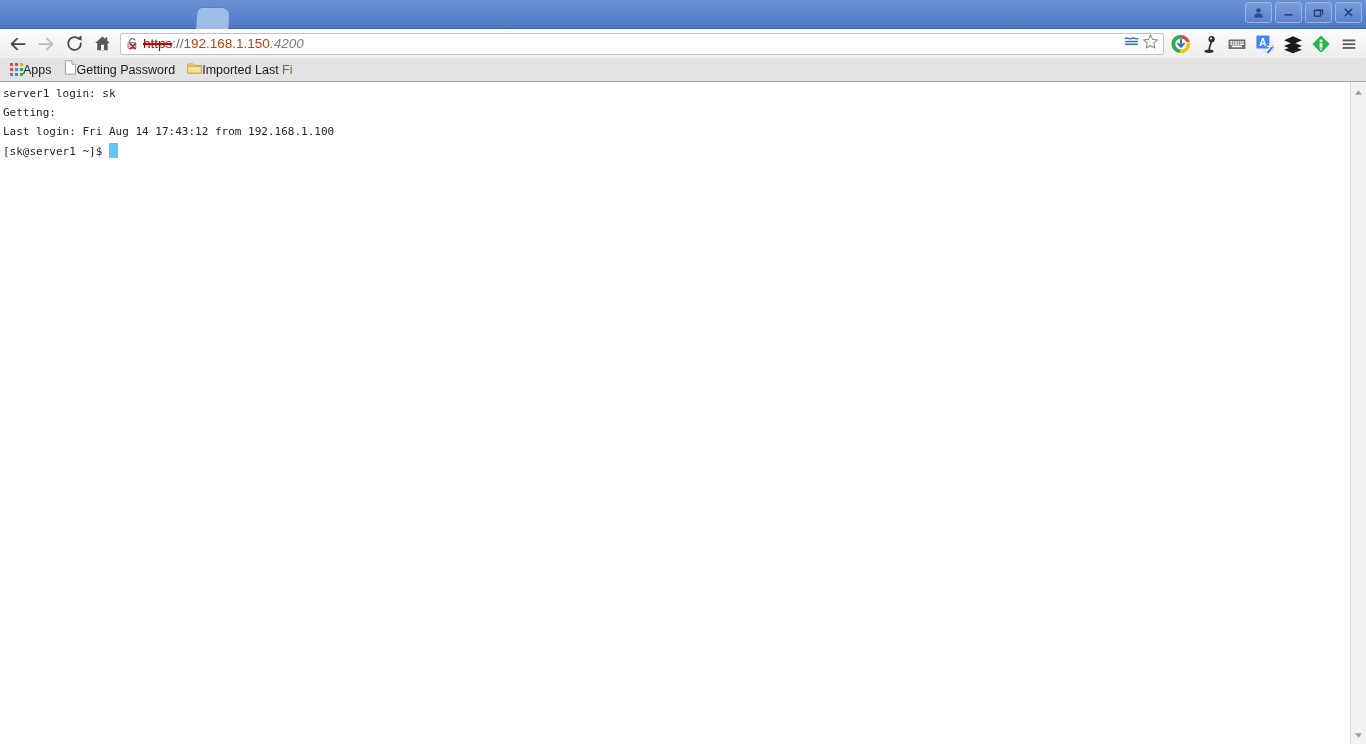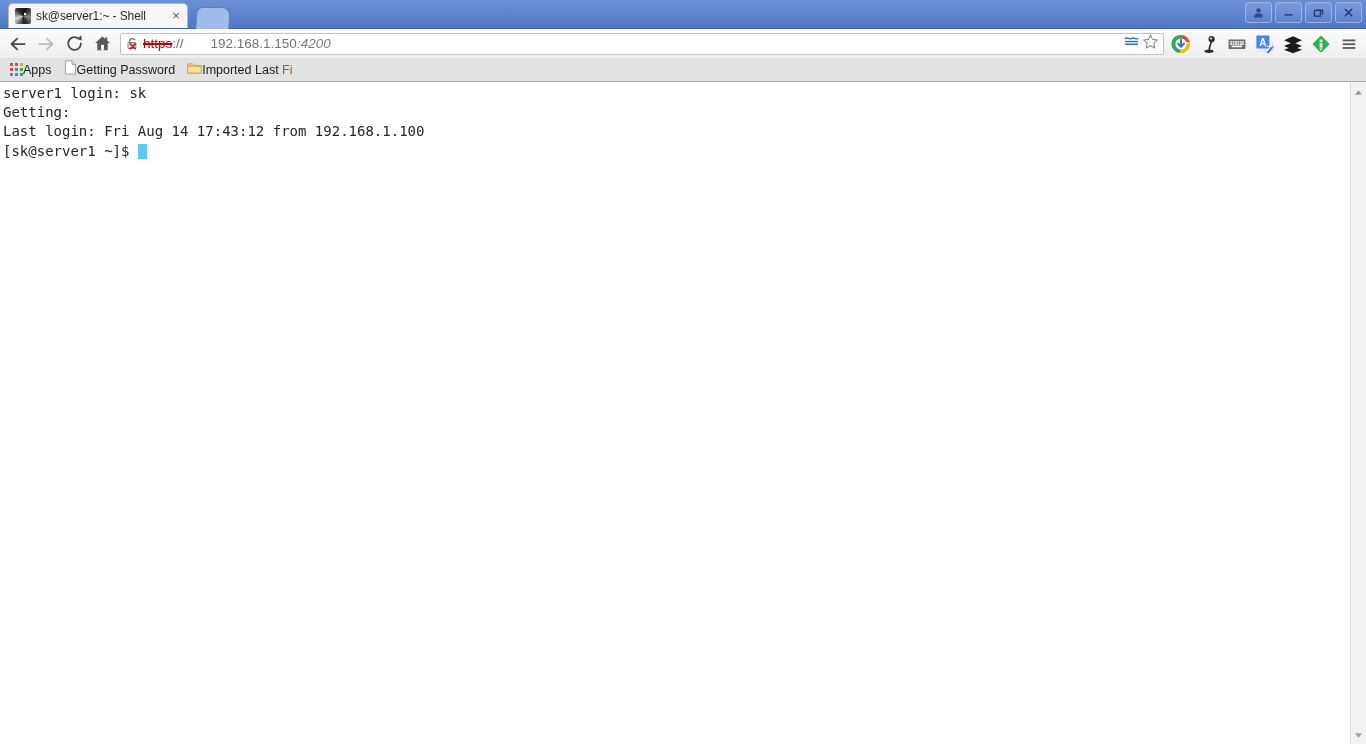--- a/index.html
+++ b/index.html
@@ -155,21 +155,21 @@
     font-family: "Liberation Sans", sans-serif;
   }
   .url-scheme {
     color: #b00000;
     text-decoration: line-through;
     text-decoration-color: #c00000;
     text-decoration-thickness: 1.5px;
     margin-top: 17px;
   }
   .url-sep { color: #6b6b6b; }
-  .url-host { color: #737373; margin-left: 27px; }
+  .url-host { color: #c2410c; }
   .url-port { color: #7d7d7d; font-style: italic; }
 
   .omni-actions {
     margin-left: auto;
     display: flex;
     align-items: center;
     gap: 2px;
     padding-right: 2px;
   }
 
@@ -248,21 +248,21 @@
     top: 0;
     right: 16px;
     bottom: 0;
     background: #ffffff;
     padding: 2px 0 0 3px;
     box-sizing: border-box;
   }
 
   .term-line {
     font-family: "DejaVu Sans Mono", "Liberation Mono", monospace;
-    font-size: 14px;
+    font-size: 11px;
     line-height: 19.2px;
     color: #262626;
     white-space: pre;
     letter-spacing: 0px;
   }
 
   .cursor-block {
     display: inline-block;
     width: 9px;
     height: 15px;
@@ -299,25 +299,20 @@
     background: #f1f1f1;
   }
 </style>
 </head>
 <body>
 
 <div class="browser-window">
 
   <div class="tab-strip">
 
-    <div class="tab">
-      <span class="tab-favicon"></span>
-      <span class="tab-title">sk@server1:~ - Shell</span>
-      <span class="tab-close">×</span>
-    </div>
 
     <div class="new-tab-btn"></div>
 
     <div class="window-controls">
       <div class="win-btn">
         <svg width="13" height="13" viewBox="0 0 16 16">
           <circle cx="8" cy="5.4" r="2.7" fill="#2c4f90"></circle>
           <path d="M2.6 14c0-3.1 2.4-5 5.4-5s5.4 1.9 5.4 5z" fill="#2c4f90"></path>
         </svg>
       </div>

